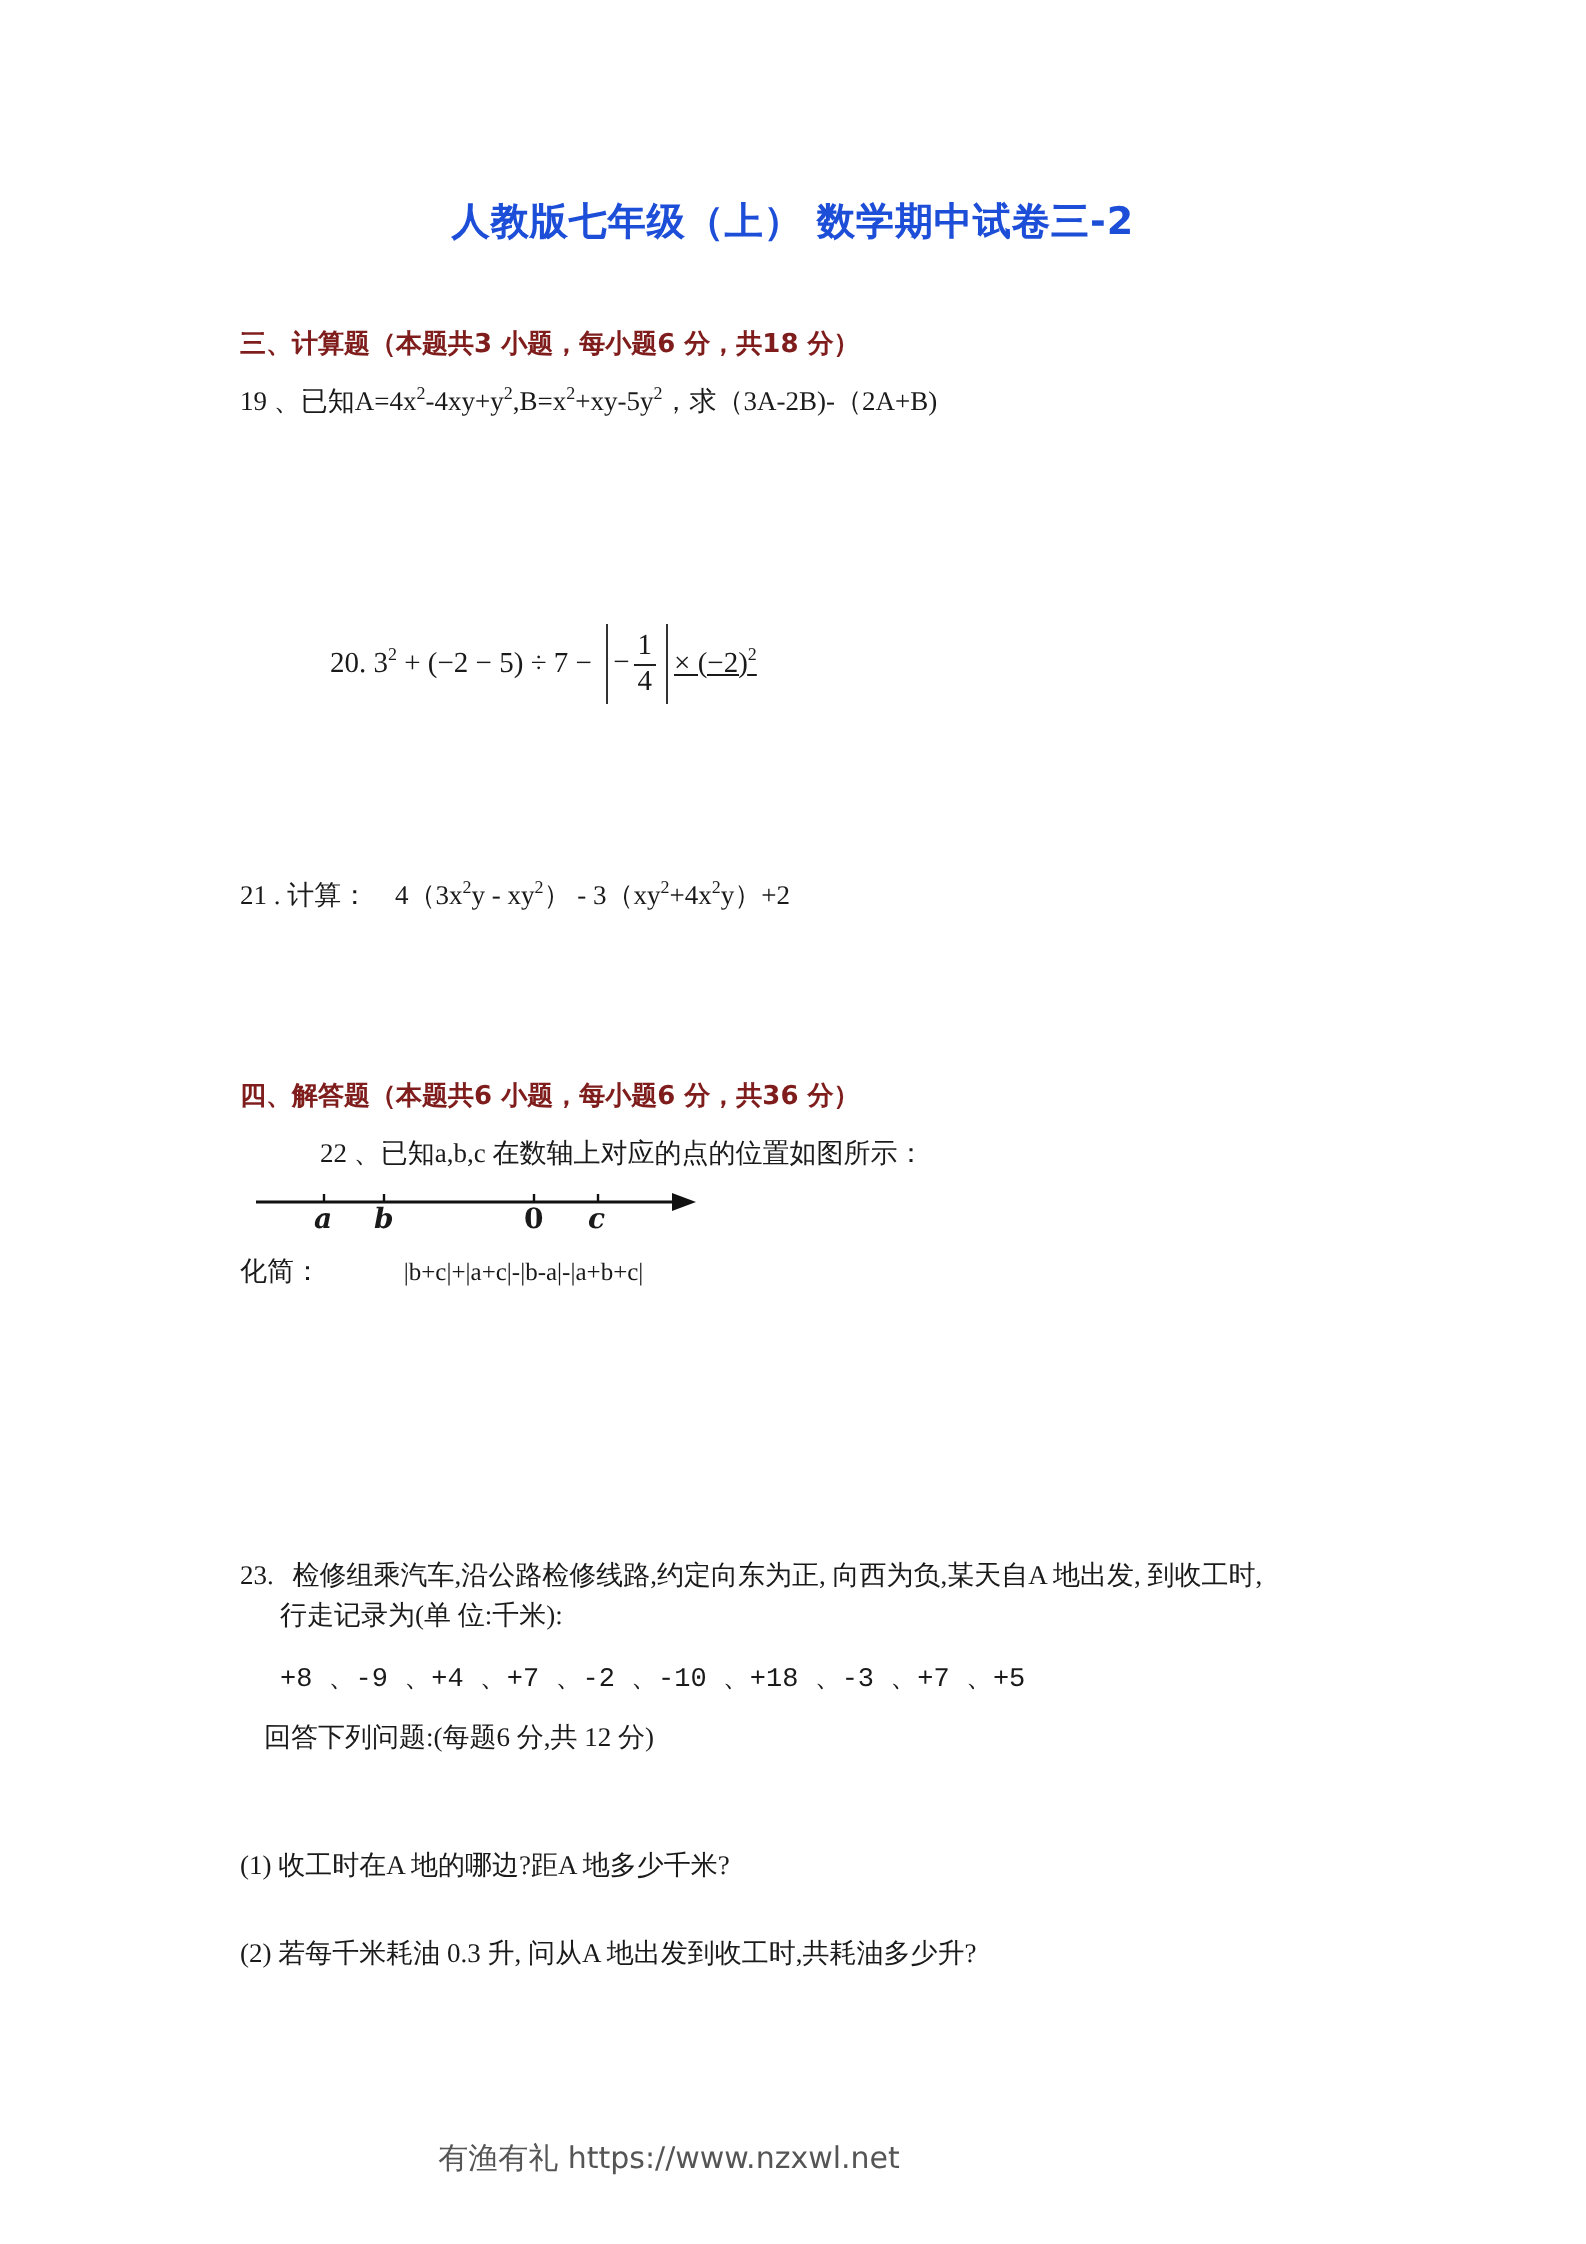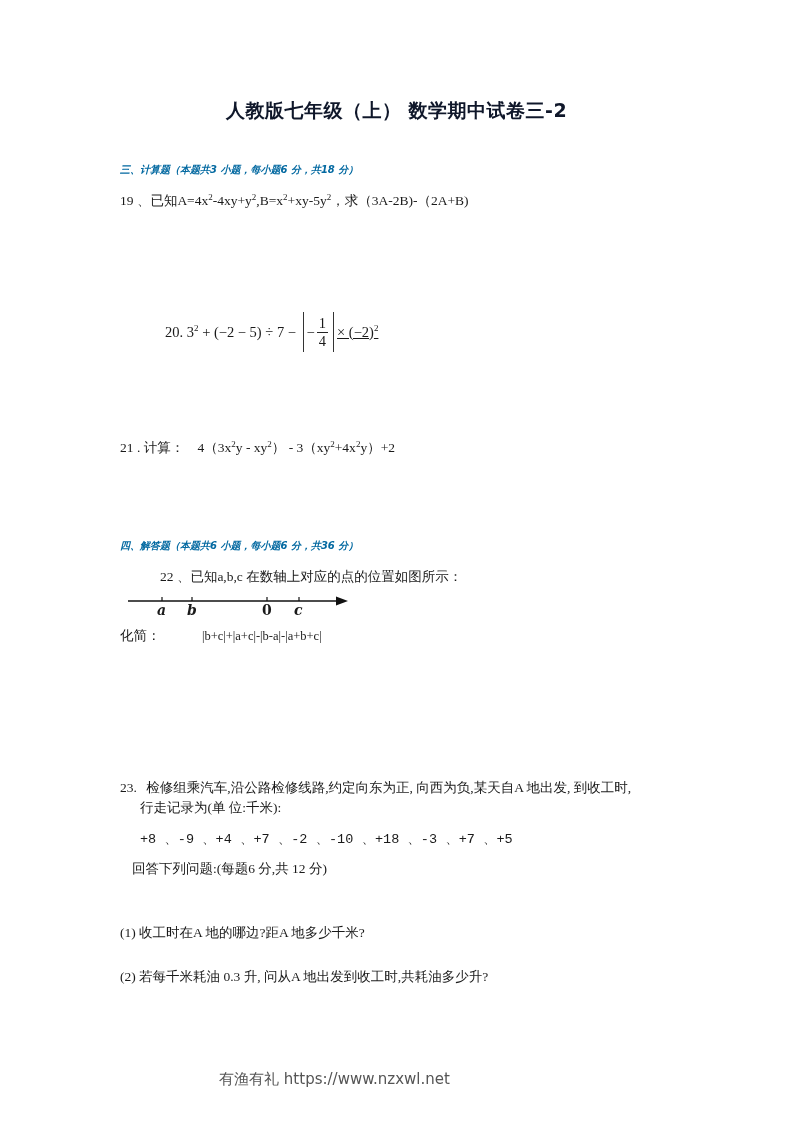--- a/index.html
+++ b/index.html
@@ -5,25 +5,25 @@
   html, body { margin: 0; padding: 0; background: #ffffff; }
   body {
     width: 793px; height: 1122px; position: relative; overflow: hidden;
     font-family: "Liberation Serif", "DejaVu Serif", serif;
     color: #1a1a1a;
   }
   .abs { position: absolute; white-space: nowrap; }
   .title {
     left: 0; width: 793px; top: 98px; text-align: center;
     font-family: "DejaVu Sans", "Liberation Sans", sans-serif;
-    font-weight: bold; font-size: 19px; letter-spacing: 0.5px; color: #0f172a;
+    font-weight: bold; font-size: 19px; letter-spacing: 0.5px; color: #1d4ed8;
   }
   .section {
     font-family: "DejaVu Sans", "Liberation Sans", sans-serif;
-    font-weight: bold; font-size: 10px; color: #0369a1; font-style: italic;
+    font-weight: bold; font-size: 13px; color: #7f1d1d;
   }
   .q { font-size: 13.5px; }
   .math { font-family: "Liberation Serif", serif; font-size: 14.5px; }
   sup { font-size: 9px; vertical-align: super; line-height: 0; }
   .frac { display: inline-block; vertical-align: middle; text-align: center; margin: 0 2px; }
   .frac .num { display: block; border-bottom: 1px solid #222; padding: 0 2px; line-height: 17px; }
   .frac .den { display: block; line-height: 17px; }
   .absbar { display: inline-block; vertical-align: middle; height: 40px; border-left: 1px solid #333; margin: 0 3px; }
   .footer {
     left: 0; width: 669px; top: 1070px; text-align: center;

